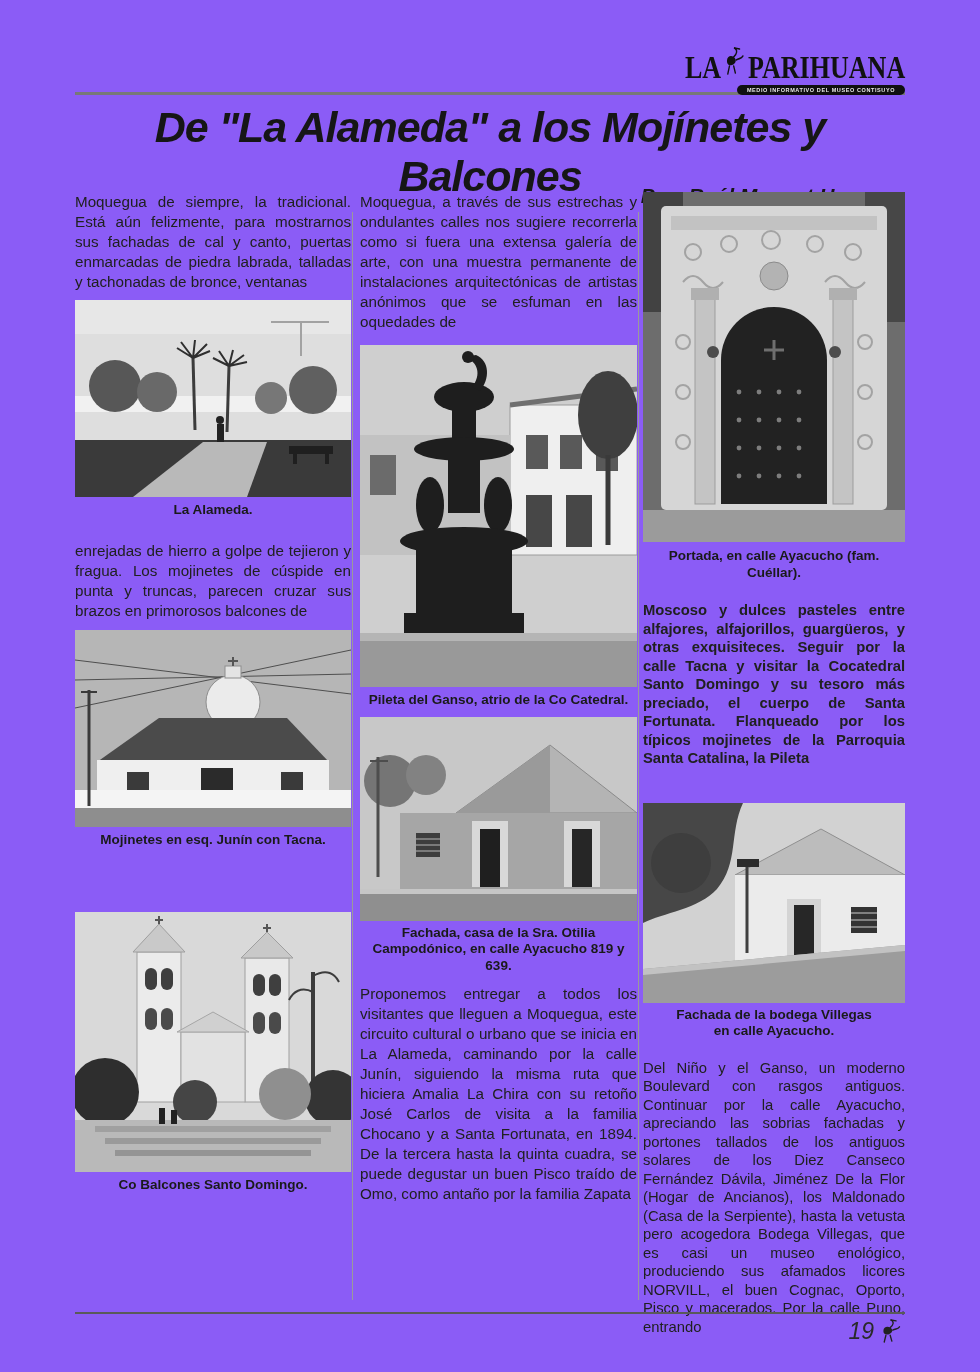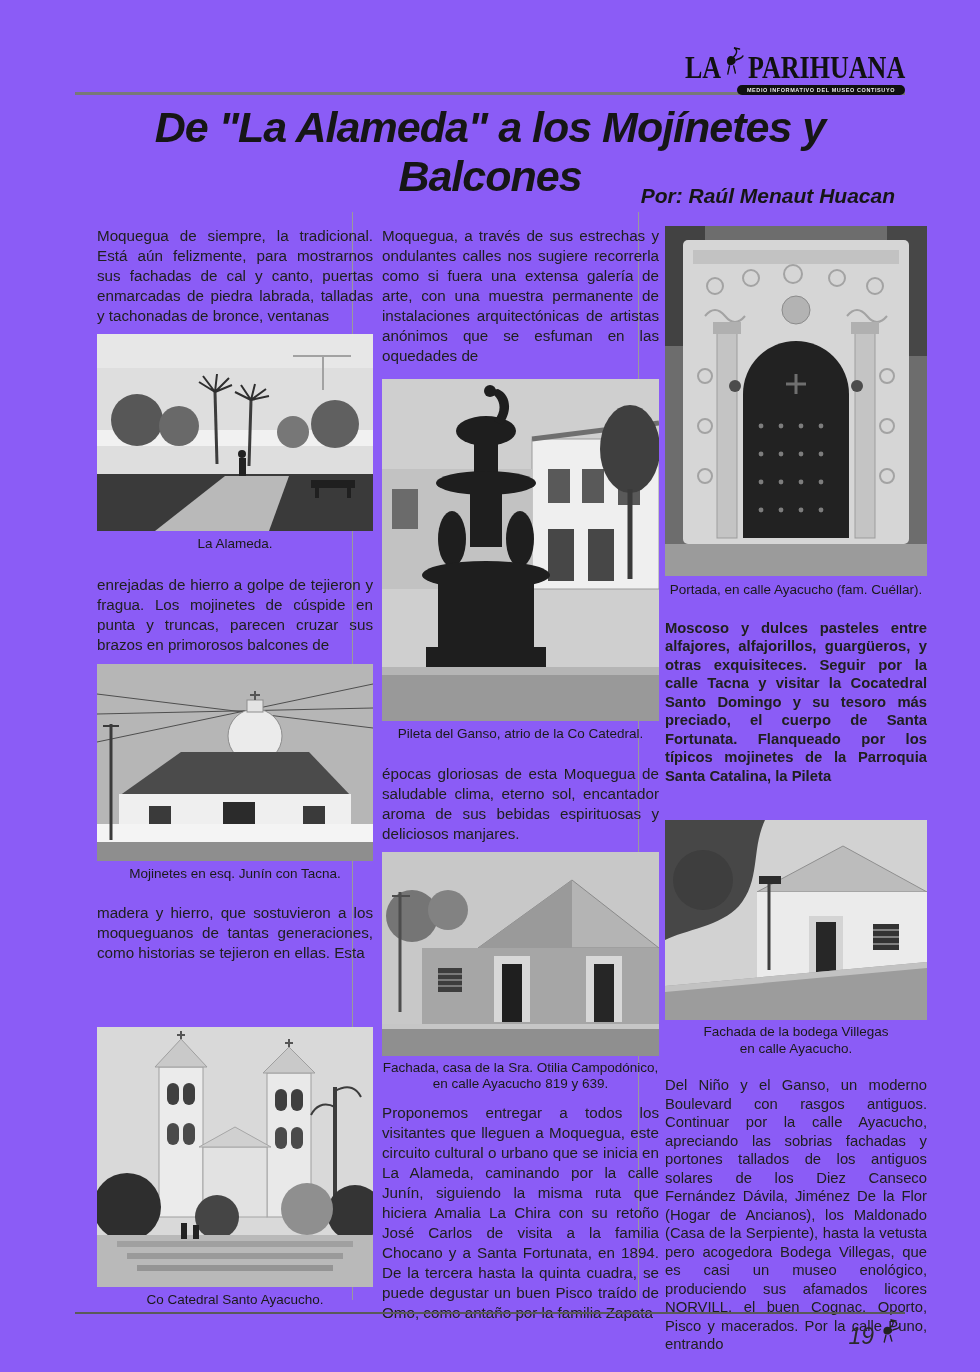--- a/index.html
+++ b/index.html
@@ -10,35 +10,35 @@
             font-family:"Liberation Serif",serif;font-weight:700;font-size:31px;color:#111;
             transform:scaleX(.84);transform-origin:100% 50%;white-space:nowrap;}
   .masthead .bird{margin:0 3px 6px 3px;}
   .tagline{position:absolute;top:85px;right:75px;width:168px;height:10px;background:#101010;
            border-radius:5px;color:#e9e9e9;font-size:5.5px;letter-spacing:.6px;
            text-align:center;line-height:10px;font-weight:700;}
   .title{position:absolute;left:75px;top:103px;width:830px;text-align:center;
          font-style:italic;font-weight:700;font-size:43px;letter-spacing:-1px;color:#161616;}
   .byline{position:absolute;right:85px;top:184px;font-style:italic;font-weight:700;
           font-size:21px;color:#161616;}
-  .col{position:absolute;top:226px;margin-left:22px;}
+  .col{position:absolute;top:192px;}
   .col1{left:75px;width:276px;}
   .col2{left:360px;width:277px;}
   .col3{left:643px;width:262px;}
   .vrule{position:absolute;top:212px;width:1px;height:1088px;background:#9a9a9a;}
   .vrule.r1{left:352px;}
   .vrule.r2{left:638px;}
   p.body{margin:0;font-size:15.2px;line-height:20px;text-align:justify;color:#202020;}
   .col3 p.body{font-size:14.8px;line-height:18.5px;}
   figure{margin:0;}
   figure svg{display:block;width:100%;}
   .cap{font-size:13.5px;line-height:16.5px;text-align:center;color:#1a1a1a;
-       white-space:pre-line;margin-top:5px;}
+       white-space:pre-line;margin-top:5px;font-weight:bold;}
   .ftr-rule{position:absolute;left:75px;top:1312px;width:830px;height:2px;background:#5a5a5a;}
-  .pageno{position:absolute;right:78px;top:1318px;display:flex;align-items:flex-end;gap:6px;
+  .pageno{position:absolute;right:78px;top:1318px;display:flex;align-items:flex-start;gap:6px;
           font-style:italic;font-size:23px;color:#2a2a2a;}
 </style>
 </head>
 <body>
 
 <div class="page">
 
   <div class="hdr-rule"></div>
 
   <div class="masthead">
@@ -117,21 +117,20 @@
         <rect x="52" y="142" width="22" height="20" fill="#3a3a3a"></rect>
         <rect x="206" y="142" width="22" height="20" fill="#3a3a3a"></rect>
         <rect x="0" y="160" width="276" height="18" fill="#f4f4f4"></rect>
         <rect x="0" y="178" width="276" height="19" fill="#8e8e8e"></rect>
         <path d="M14 60 V176" stroke="#3a3a3a" stroke-width="3"></path>
         <path d="M6 62 h16" stroke="#3a3a3a" stroke-width="2"></path>
       </svg>
       <figcaption class="cap">Mojinetes en esq. Junín con Tacna.</figcaption>
     </figure>
 
-    <p class="body" style="margin-top:21px;">madera y hierro, que sostuvieron a los moqueguanos de tantas generaciones, como historias se tejieron en ellas. Esta</p>
 
     <figure style="margin-top:64px;">
       <svg height="260" viewBox="0 0 276 260" preserveAspectRatio="none">
         <rect width="276" height="260" fill="#d9d9d9"></rect>
         <rect x="62" y="40" width="44" height="150" fill="#ebebeb" stroke="#9f9f9f"></rect>
         <rect x="170" y="46" width="44" height="144" fill="#e9e9e9" stroke="#9f9f9f"></rect>
         <polygon points="58,40 84,12 110,40" fill="#c9c9c9" stroke="#9f9f9f"></polygon>
         <polygon points="166,46 192,20 218,46" fill="#c9c9c9" stroke="#9f9f9f"></polygon>
         <path d="M84 12 v-8 M80 8 h8" stroke="#555" stroke-width="2"></path>
         <path d="M192 20 v-8 M188 16 h8" stroke="#555" stroke-width="2"></path>
@@ -151,21 +150,21 @@
         <circle cx="258" cy="186" r="28" fill="#343434"></circle>
         <circle cx="210" cy="182" r="26" fill="#8f8f8f"></circle>
         <circle cx="120" cy="190" r="22" fill="#454545"></circle>
         <rect x="0" y="208" width="276" height="52" fill="#b9b9b9"></rect>
         <rect x="20" y="214" width="236" height="6" fill="#a0a0a0"></rect>
         <rect x="30" y="226" width="216" height="6" fill="#9a9a9a"></rect>
         <rect x="40" y="238" width="196" height="6" fill="#949494"></rect>
         <rect x="84" y="196" width="6" height="16" fill="#222"></rect>
         <rect x="96" y="198" width="6" height="14" fill="#222"></rect>
       </svg>
-      <figcaption class="cap">Co Catedral Santo Ayacucho.</figcaption>
+      <figcaption class="cap">Co Balcones Santo Domingo.</figcaption>
     </figure>
   </div>
 
   <div class="col col2">
     <p class="body">Moquegua, a través de sus estrechas y ondulantes calles nos sugiere recorrerla como si fuera una extensa galería de arte, con una muestra permanente de  instalaciones arquitectónicas de artistas anónimos que se esfuman en las oquedades de</p>
 
     <figure style="margin-top:13px;">
       <svg height="342" viewBox="0 0 277 342" preserveAspectRatio="none">
         <rect width="277" height="342" fill="#cfcfcf"></rect>
         <rect x="150" y="60" width="127" height="150" fill="#efefef" stroke="#9c9c9c"></rect>
@@ -191,21 +190,20 @@
           <ellipse cx="104" cy="196" rx="64" ry="14"></ellipse>
           <rect x="56" y="200" width="96" height="70"></rect>
           <rect x="44" y="268" width="120" height="20"></rect>
         </g>
         <rect x="0" y="288" width="277" height="54" fill="#999999"></rect>
         <rect x="0" y="288" width="277" height="8" fill="#b5b5b5"></rect>
       </svg>
       <figcaption class="cap">Pileta del Ganso, atrio de la Co Catedral.</figcaption>
     </figure>
 
-    <p class="body" style="margin-top:21px;">épocas gloriosas de esta Moquegua de saludable clima, eterno sol, encantador aroma de sus bebidas espirituosas y deliciosos manjares.</p>
 
     <figure style="margin-top:8px;">
       <svg height="204" viewBox="0 0 277 204" preserveAspectRatio="none">
         <rect width="277" height="204" fill="#c8c8c8"></rect>
         <circle cx="30" cy="64" r="26" fill="#757575"></circle>
         <circle cx="66" cy="58" r="20" fill="#828282"></circle>
         <path d="M18 40 V160" stroke="#4d4d4d" stroke-width="3"></path>
         <path d="M10 44 h18" stroke="#4d4d4d" stroke-width="2"></path>
         <polygon points="96,96 190,28 277,96" fill="#b4b4b4" stroke="#8a8a8a"></polygon>
         <polygon points="96,96 190,28 190,96" fill="#9a9a9a"></polygon>

